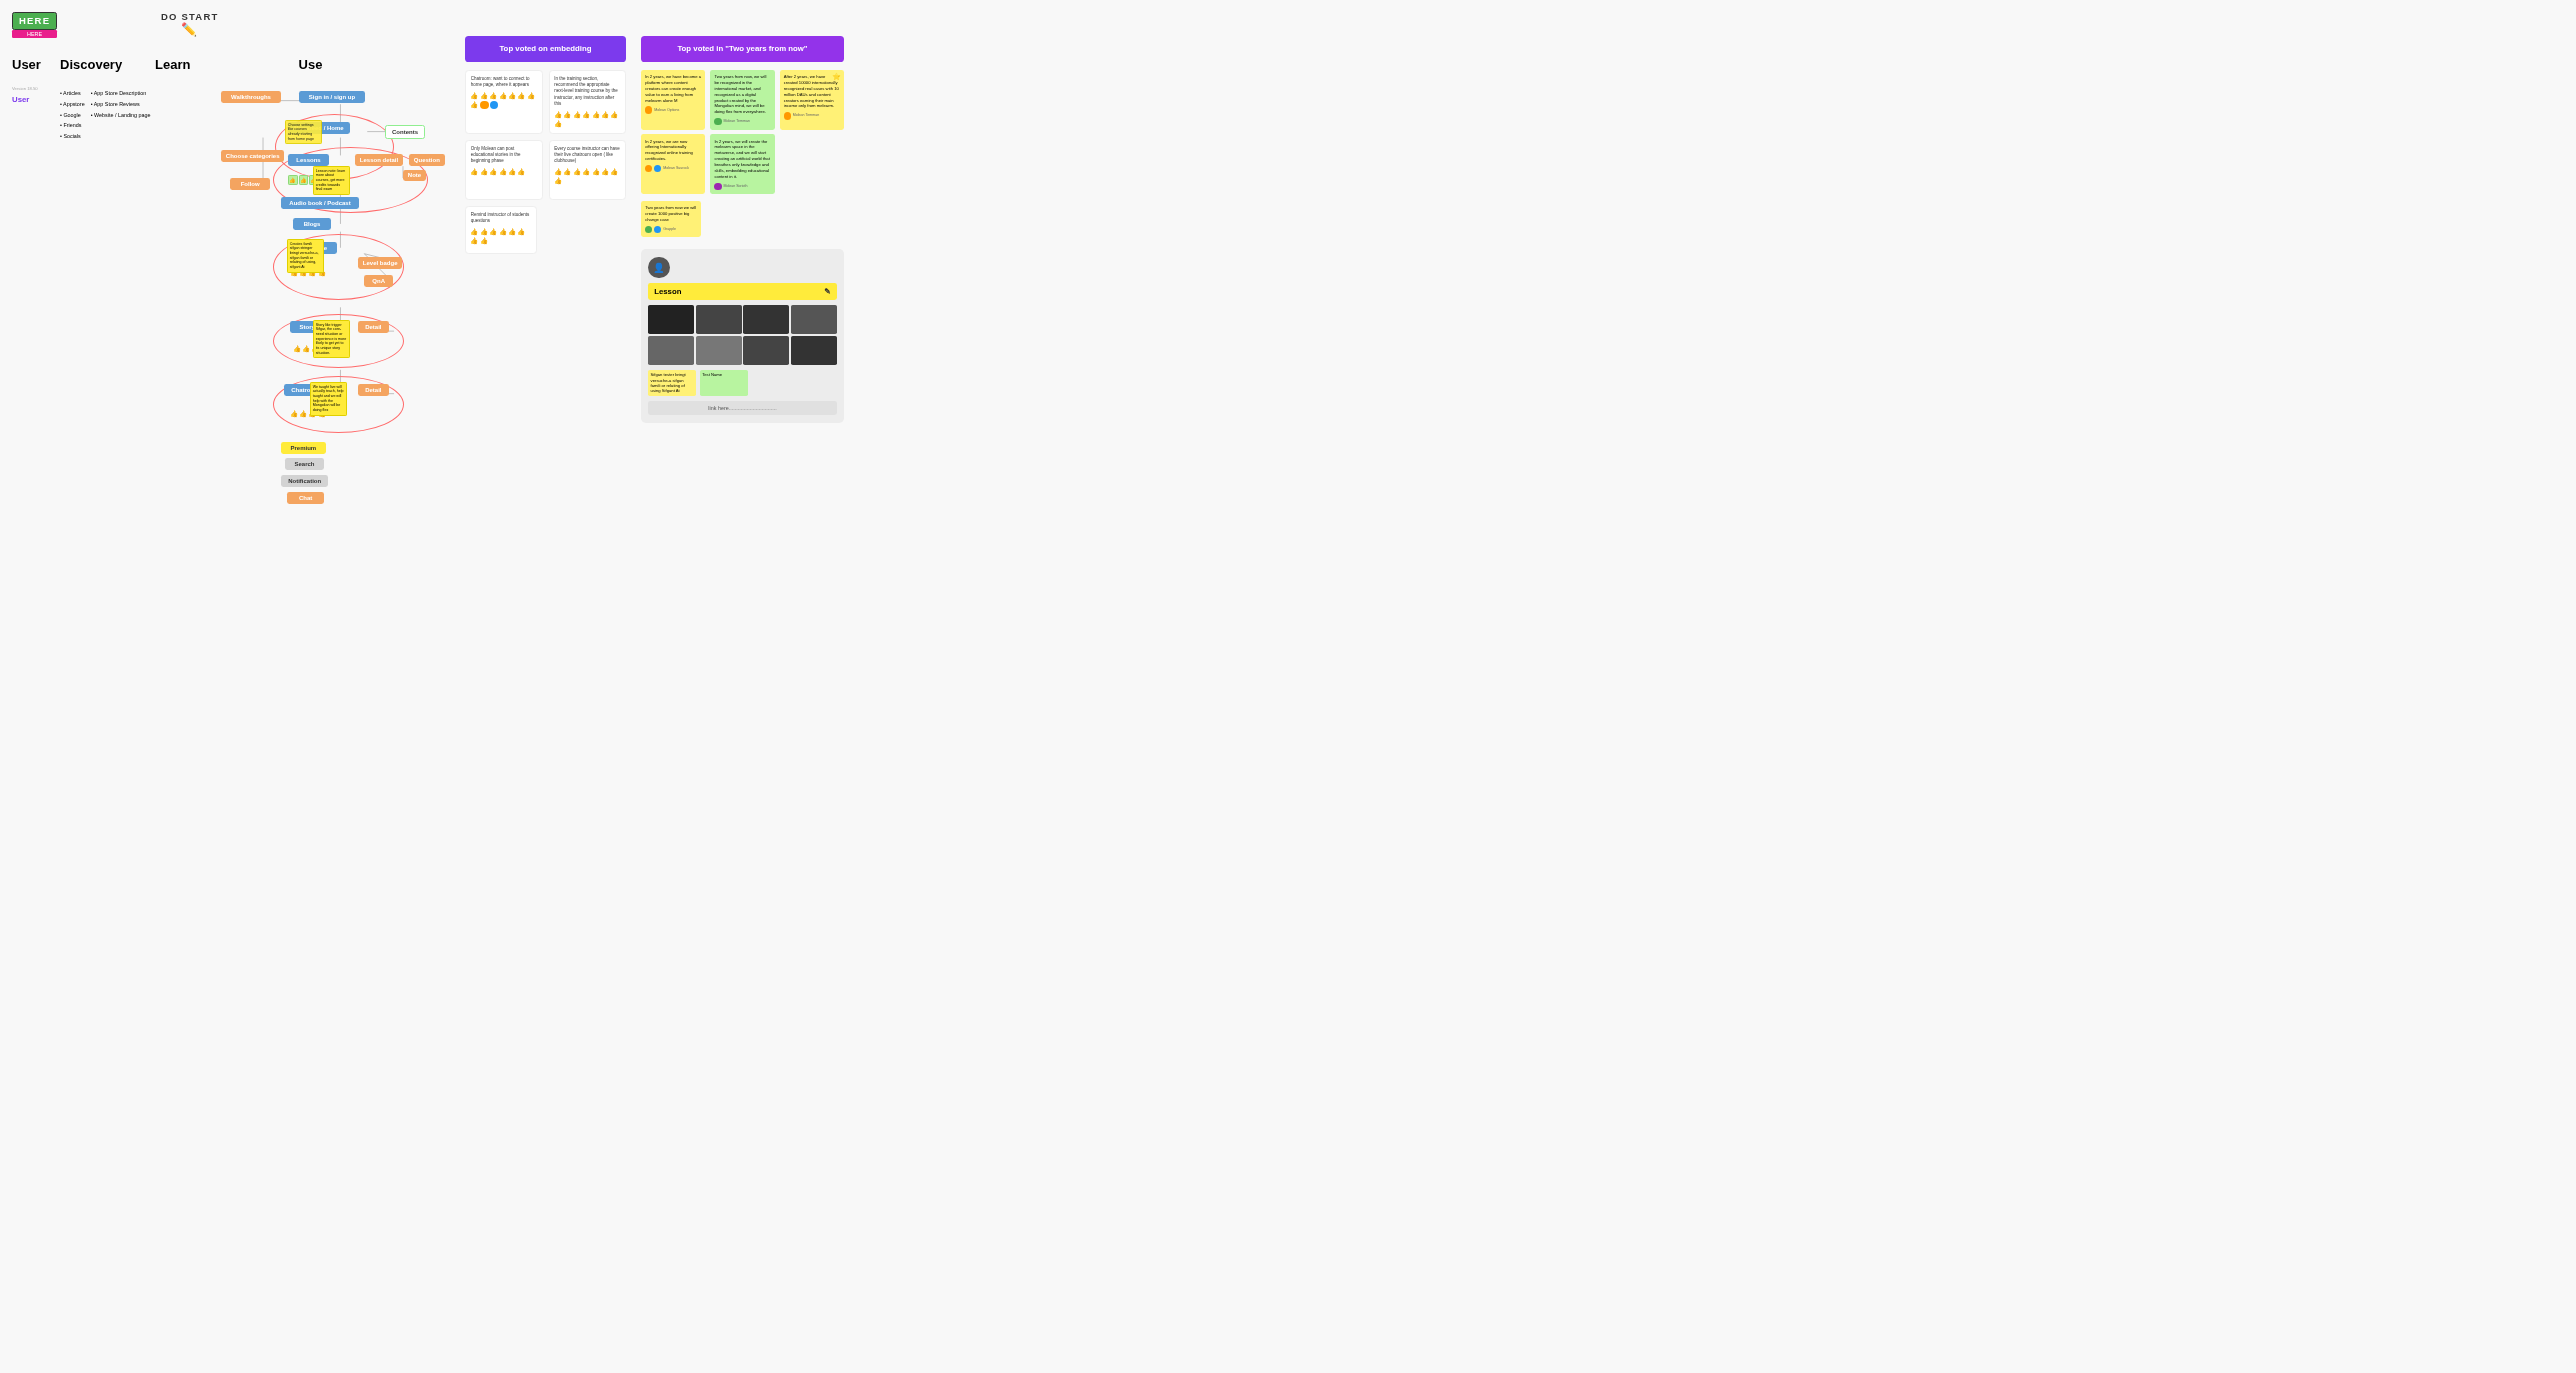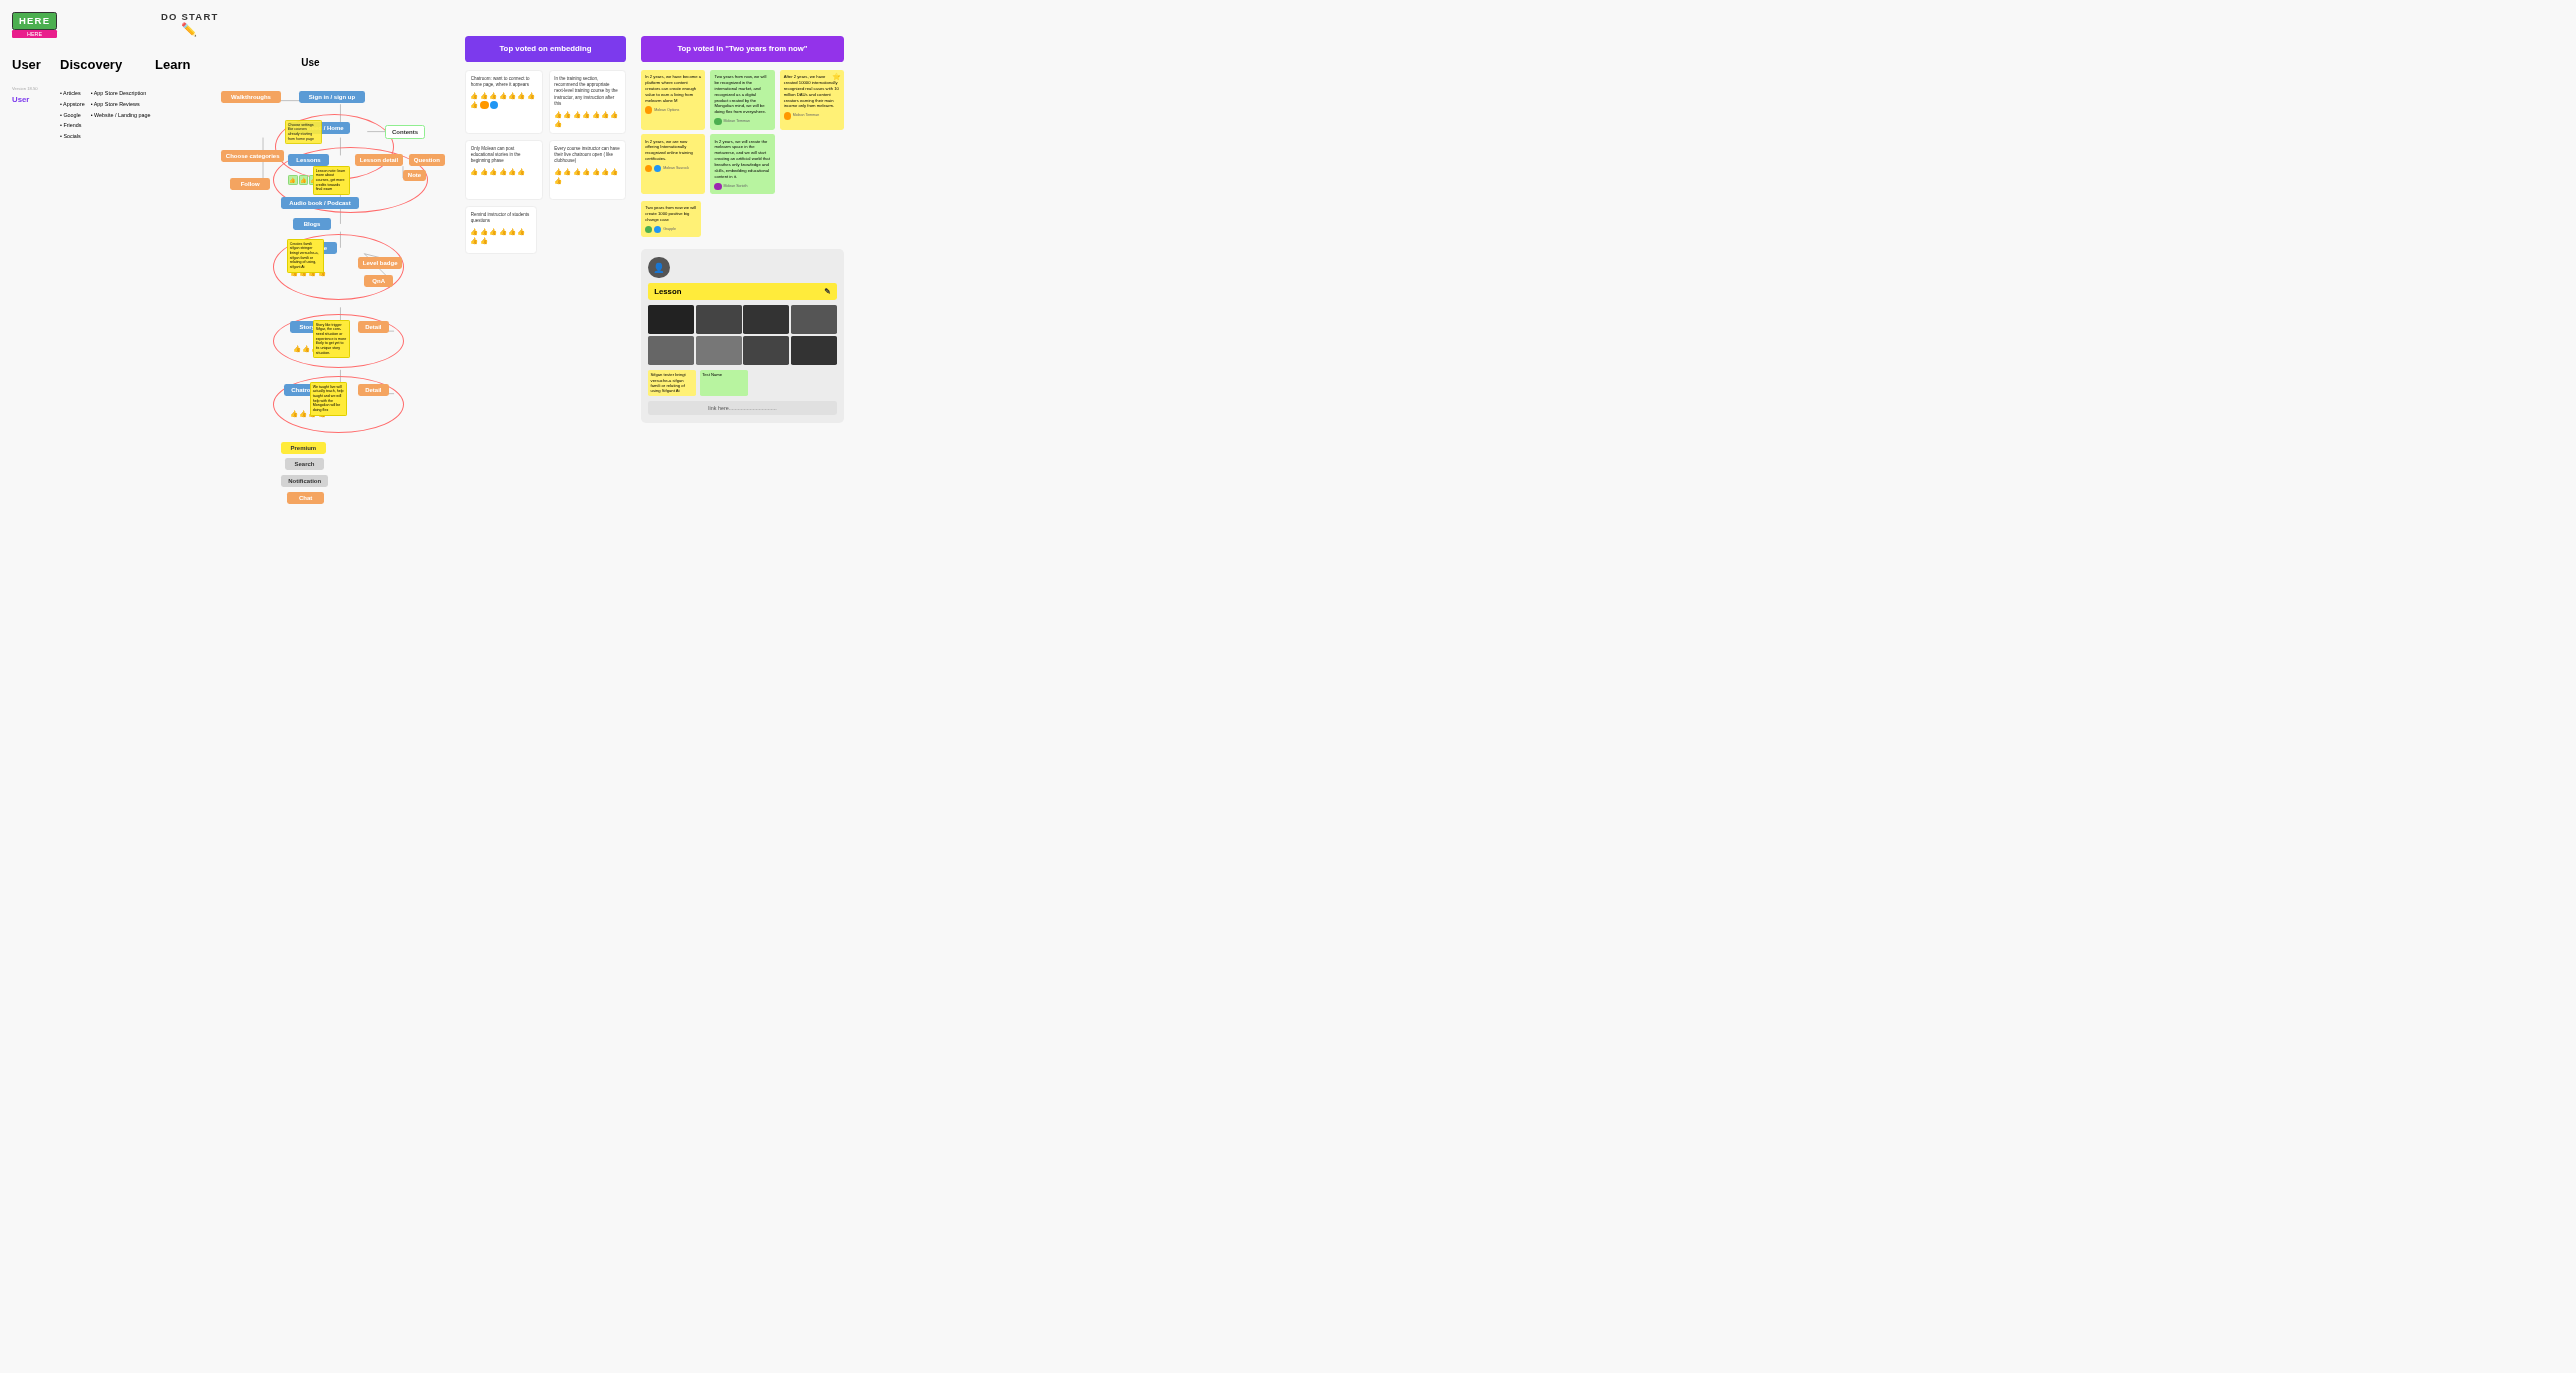--- a/index.html
+++ b/index.html
@@ -31,21 +31,21 @@
 
   <div style="position:absolute; left:161px; top:10.7px;">
     <div style="font-weight:900; font-size:9.5px; letter-spacing:1.2px; color:#333;">DO START</div>
     <div style="font-size:13px; text-align:center;">✏️</div>
   </div>
 
   <div style="position:absolute; top:57px; left:12px; display:flex; width:417px;">
     <div style="font-size:13px; font-weight:bold; width:48px;">User</div>
     <div style="font-size:13px; font-weight:bold; width:95px;">Discovery</div>
     <div style="font-size:13px; font-weight:bold; width:66px;">Learn</div>
-    <div style="font-size:10px; font-weight:bold; width:179px; text-align:center;">Use</div>
+    <div style="font-size:13px; font-weight:bold; width:179px; text-align:center;">Use</div>
   </div>
 
   <div style="position:absolute; top:86px; left:12px; width:48px;">
     <div style="font-size:4.2px; color:#aaa; margin-bottom:3.6px;">Version 18.50</div>
     <div style="color:#7c3aed; font-weight:bold; font-size:7.8px;">User</div>
   </div>
 
   <div style="position:absolute; top:88px; left:60px; width:101px; display:flex; gap:6px;">
     <ul style="list-style:none; font-size:5.4px; line-height:2;">
       <li>• Articles</li>

